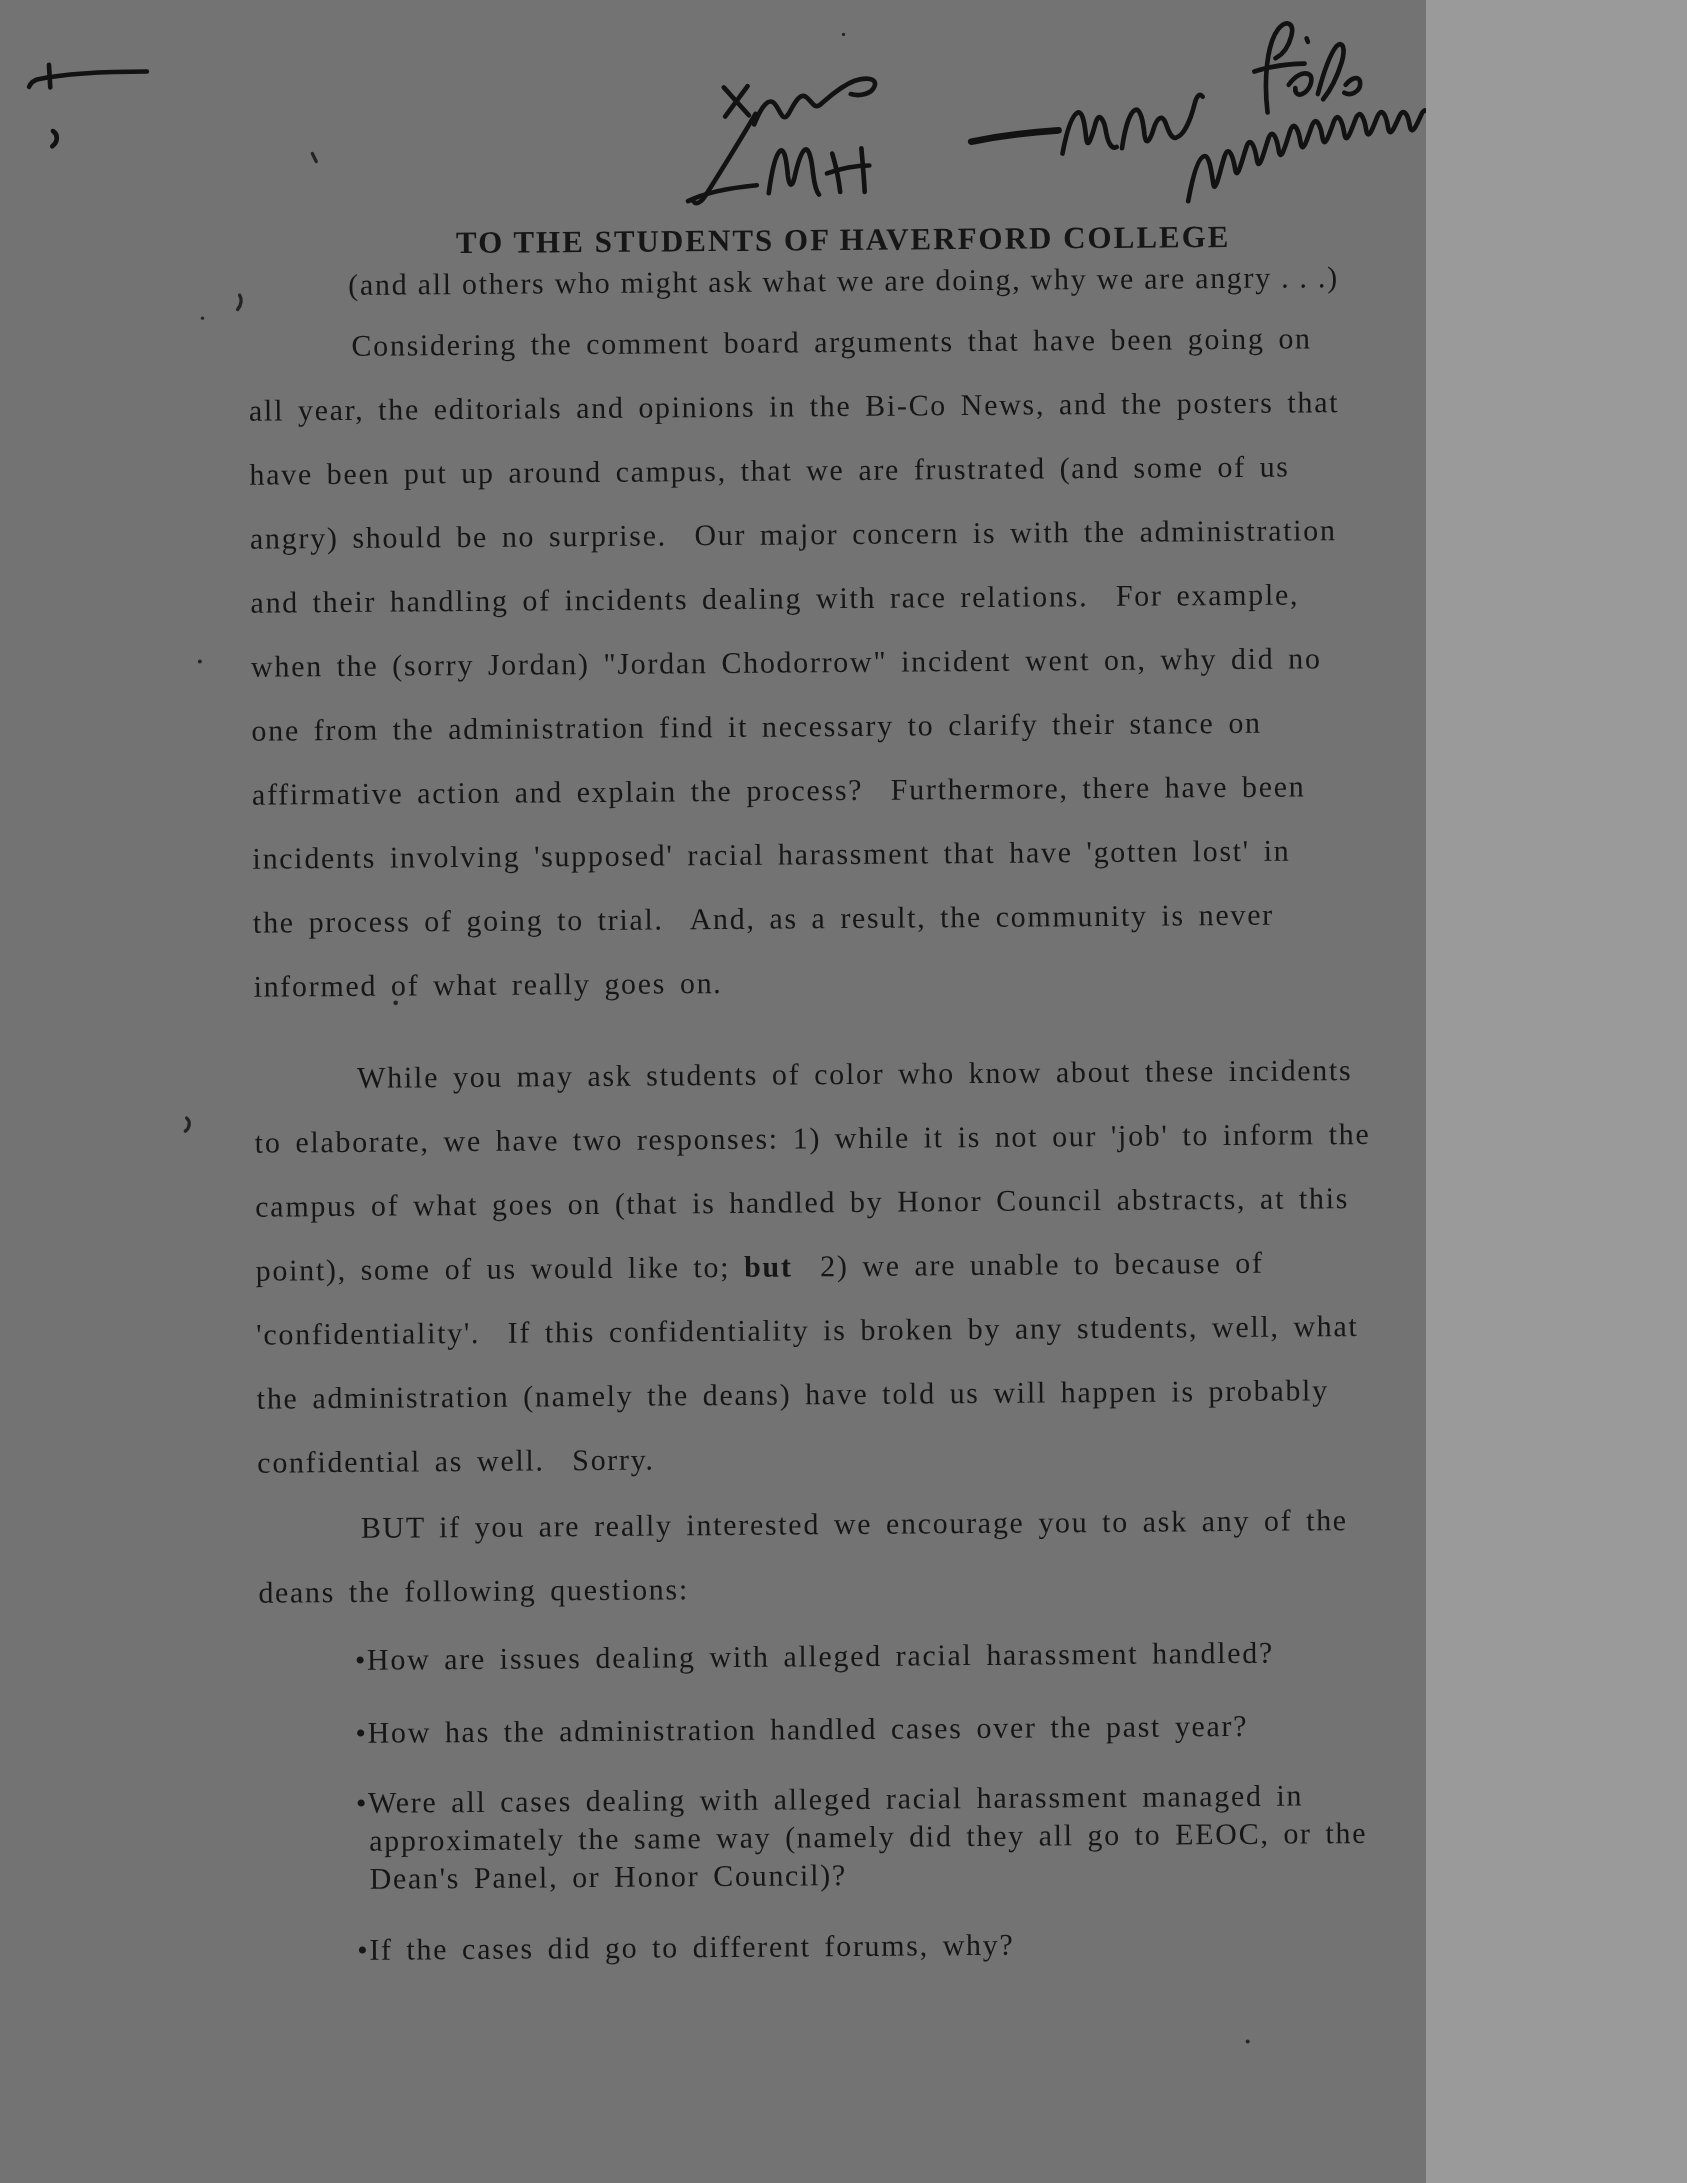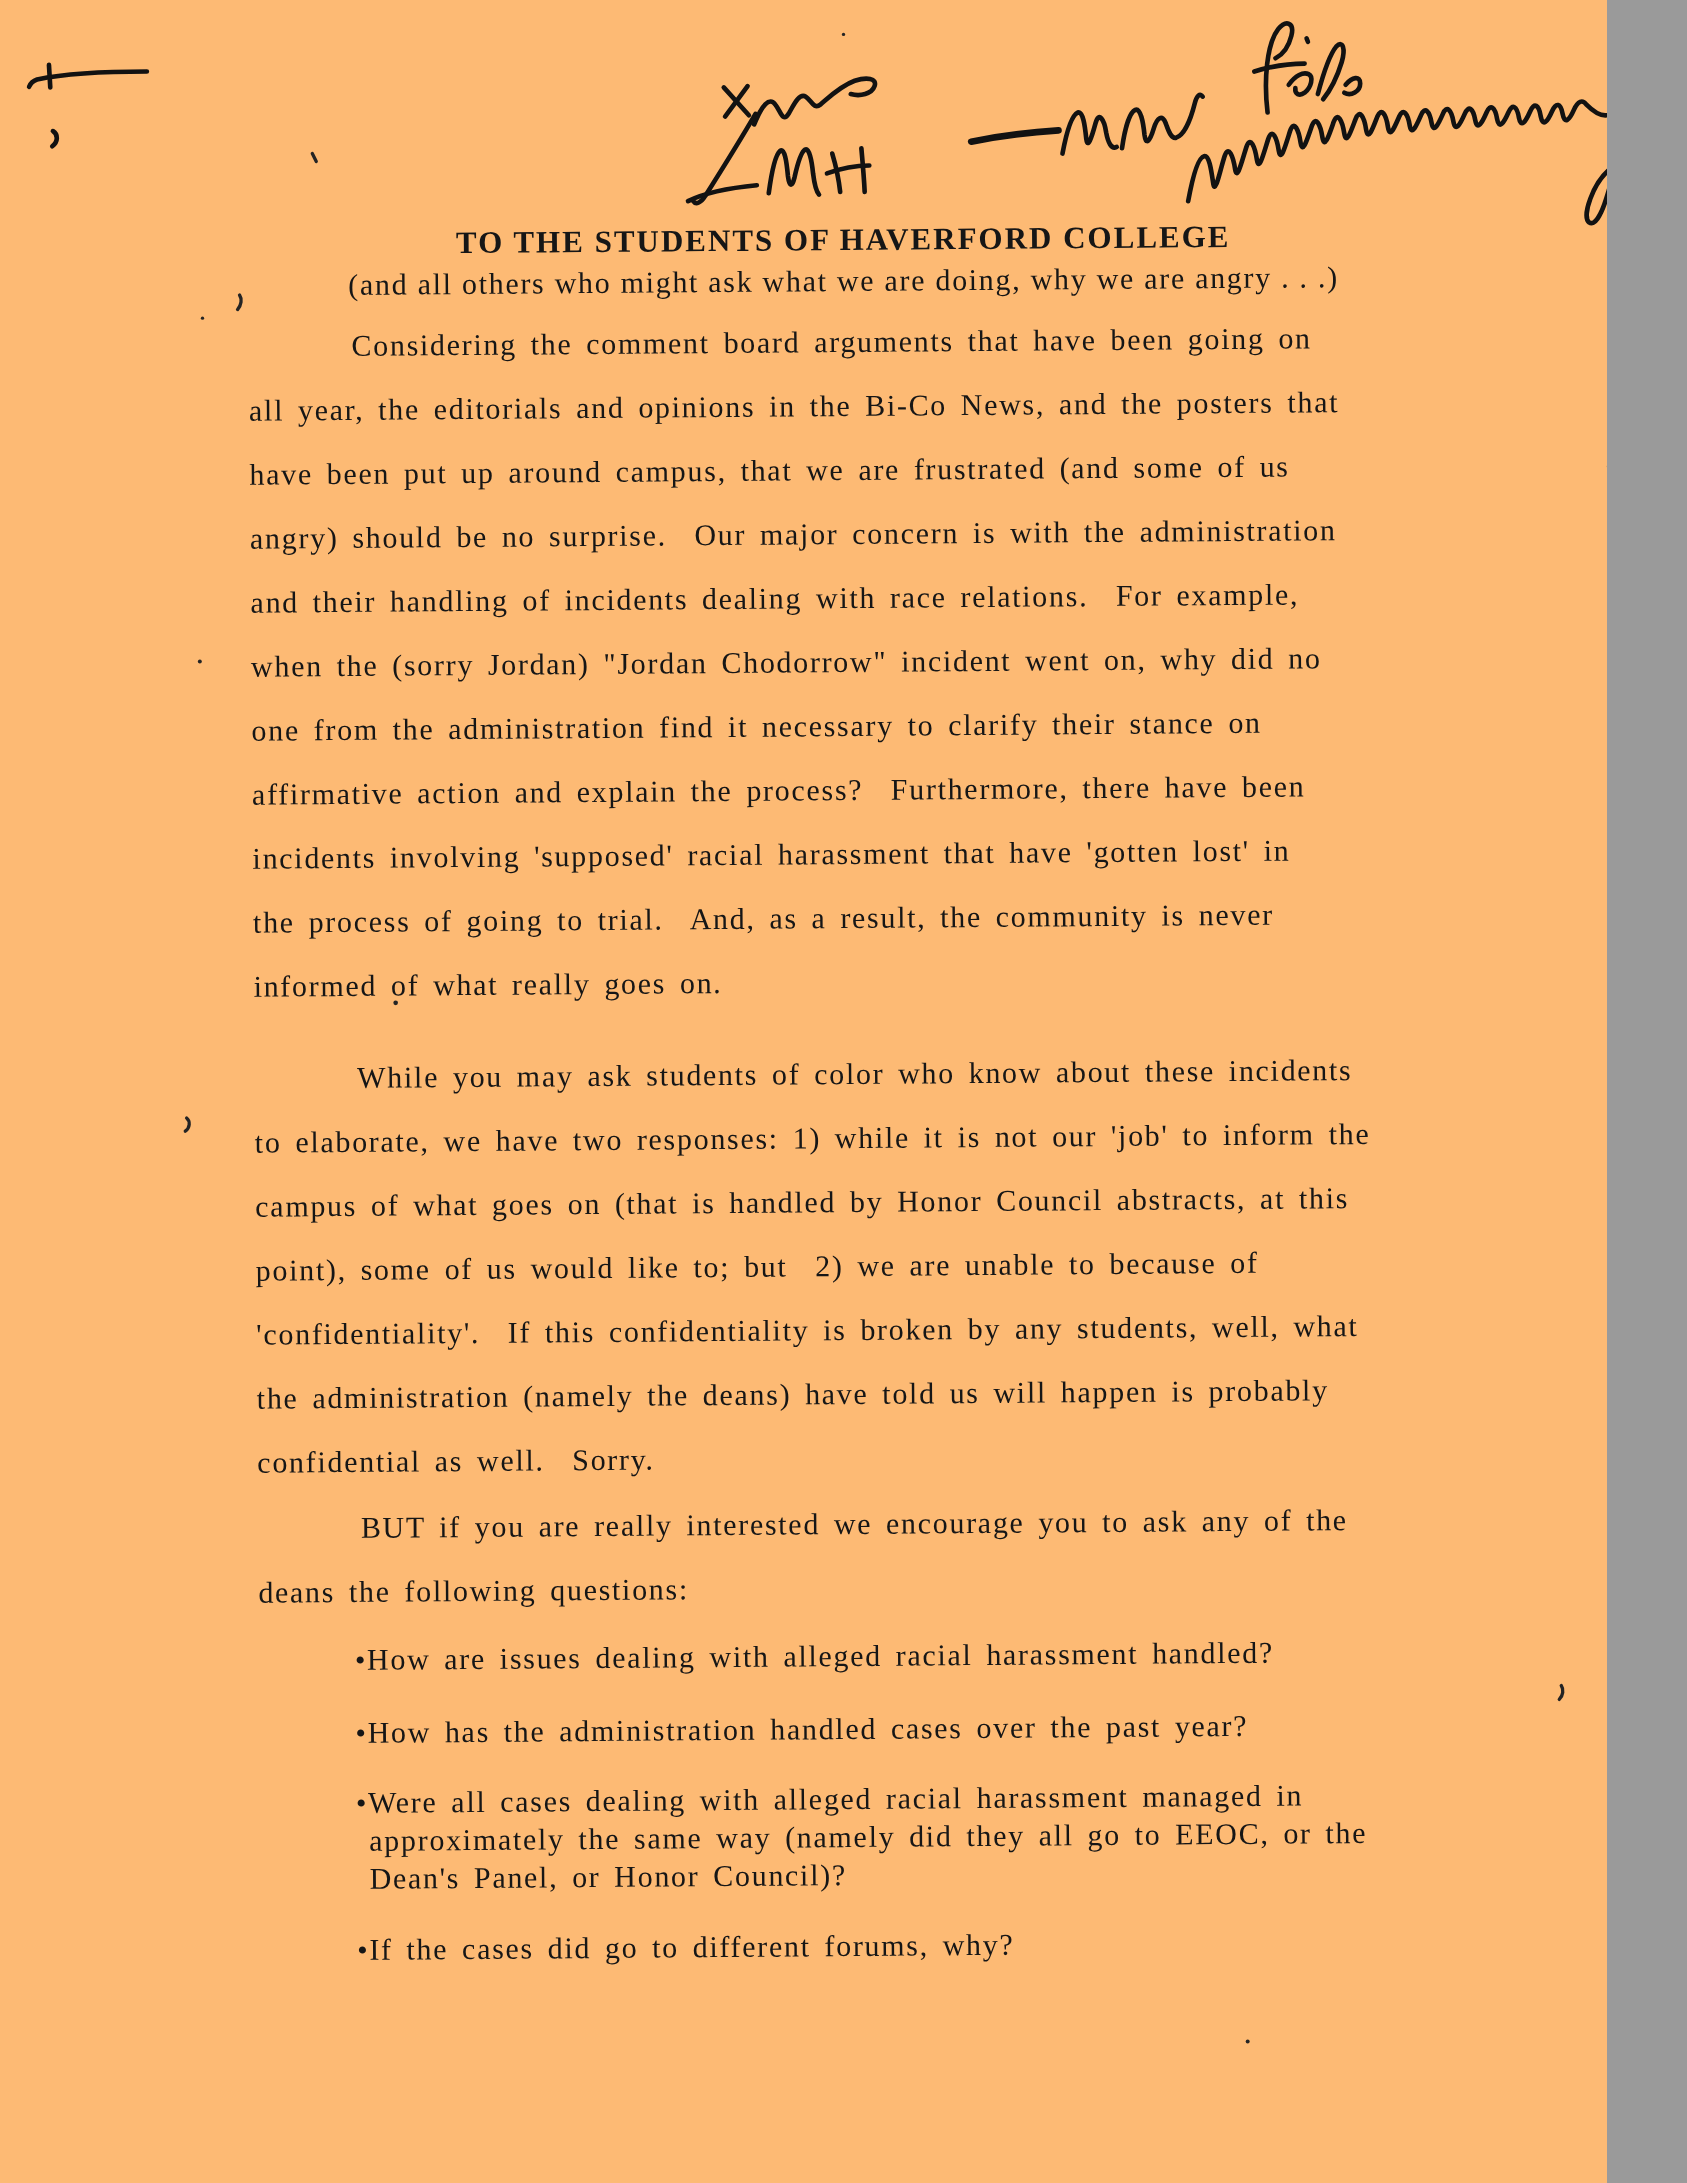--- a/index.html
+++ b/index.html
@@ -1,19 +1,19 @@
 <!DOCTYPE html>
 <html style="font-size:10.6px"><head>
 <meta charset="utf-8">
 <style>
   html,body{margin:0;padding:0;background:#9a9a9a;}
   .page{
     position:relative;
-    width:1607px;height:2183px;
-    background:#fdba74;
+    width:1426px;height:2183px;
+    background:#737373;
     overflow:hidden;
     font-family:"Liberation Serif","DejaVu Serif",serif;
     color:#161616;
   }
   .typed{
     position:absolute;left:0;top:0;width:1687px;height:2183px;
     transform:rotate(-0.45deg);
     transform-origin:844px 278px;
   }
   .doc-title{
@@ -108,21 +108,21 @@
         <div class="tline">one from the administration find it necessary to clarify their stance on</div>
         <div class="tline">affirmative action and explain the process?  Furthermore, there have been</div>
         <div class="tline">incidents involving 'supposed' racial harassment that have 'gotten lost' in</div>
         <div class="tline">the process of going to trial.  And, as a result, the community is never</div>
         <div class="tline">informed of what really goes on.</div>
       </div>
     <div class="block p2">
         <div class="tline" style="margin-left: 103px;">While you may ask students of color who know about these incidents</div>
         <div class="tline">to elaborate, we have two responses: 1) while it is not our 'job' to inform the</div>
         <div class="tline">campus of what goes on (that is handled by Honor Council abstracts, at this</div>
-        <div class="tline"><span>point), some of us would like to; </span><span style="font-weight: normal;">but</span><span>  2) we are unable to because of</span></div>
+        <div class="tline"><span>point), some of us would like to; </span><span style="font-weight: bold;">but</span><span>  2) we are unable to because of</span></div>
         <div class="tline">'confidentiality'.  If this confidentiality is broken by any students, well, what</div>
         <div class="tline">the administration (namely the deans) have told us will happen is probably</div>
         <div class="tline">confidential as well.  Sorry.</div>
       </div>
     <div class="block p3">
         <div class="tline" style="margin-left: 103px;">BUT if you are really interested we encourage you to ask any of the</div>
         <div class="tline">deans the following questions:</div>
       </div>
 
     <div class="block b1">

